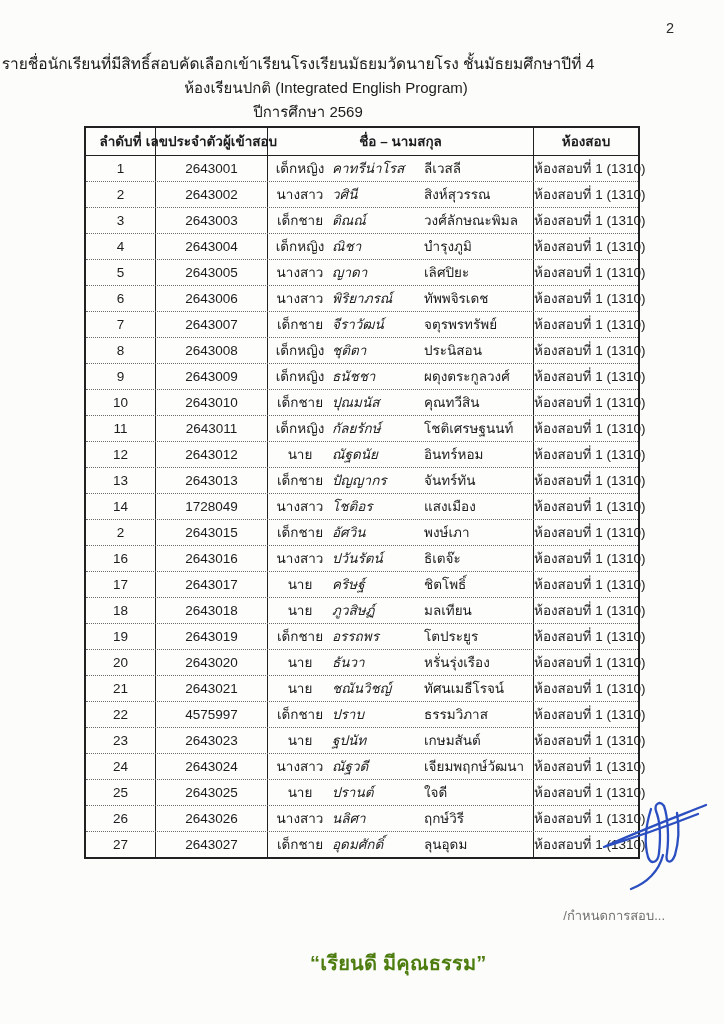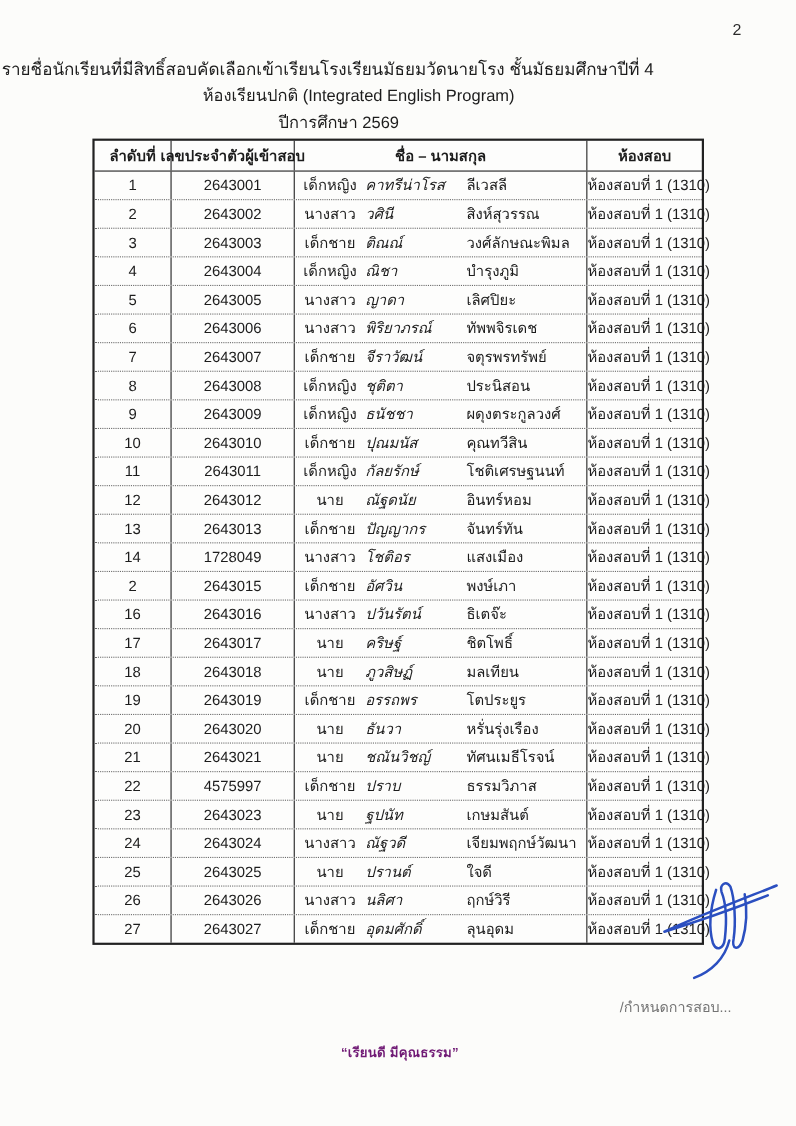--- a/index.html
+++ b/index.html
@@ -40,21 +40,21 @@
   .cell.name{justify-content:flex-start;padding:0;}
   .cell.name .t{flex:0 0 64px;text-align:center;}
   .cell.name .f{flex:0 0 92px;text-align:left;font-style:italic;}
   .cell.name .l{flex:1;text-align:left;}
 
   .signature{position:absolute;left:588px;top:793px;width:136px;height:112px;}
   .signature svg{width:100%;height:100%;}
   .sig path{fill:none;stroke-width:2.3;stroke-linecap:round;stroke-linejoin:round;}
 
   .next-note{position:absolute;top:905px;right:59px;font-size:13px;color:#737373;}
-  .motto{position:absolute;top:947px;left:310px;font-size:12px;font-weight:600;letter-spacing:.2px;color:#701a75;}
+  .motto{position:absolute;top:947px;left:310px;font-size:20px;font-weight:600;letter-spacing:.2px;color:#4d7c0f;}
 </style>
 </head>
 <body>
 
 <div class="page">
 
   <div class="page-number">2</div>
 
   <div class="title-block">
     <div class="title-line1">รายชื่อนักเรียนที่มีสิทธิ์สอบคัดเลือกเข้าเรียนโรงเรียนมัธยมวัดนายโรง ชั้นมัธยมศึกษาปีที่ 4</div>

